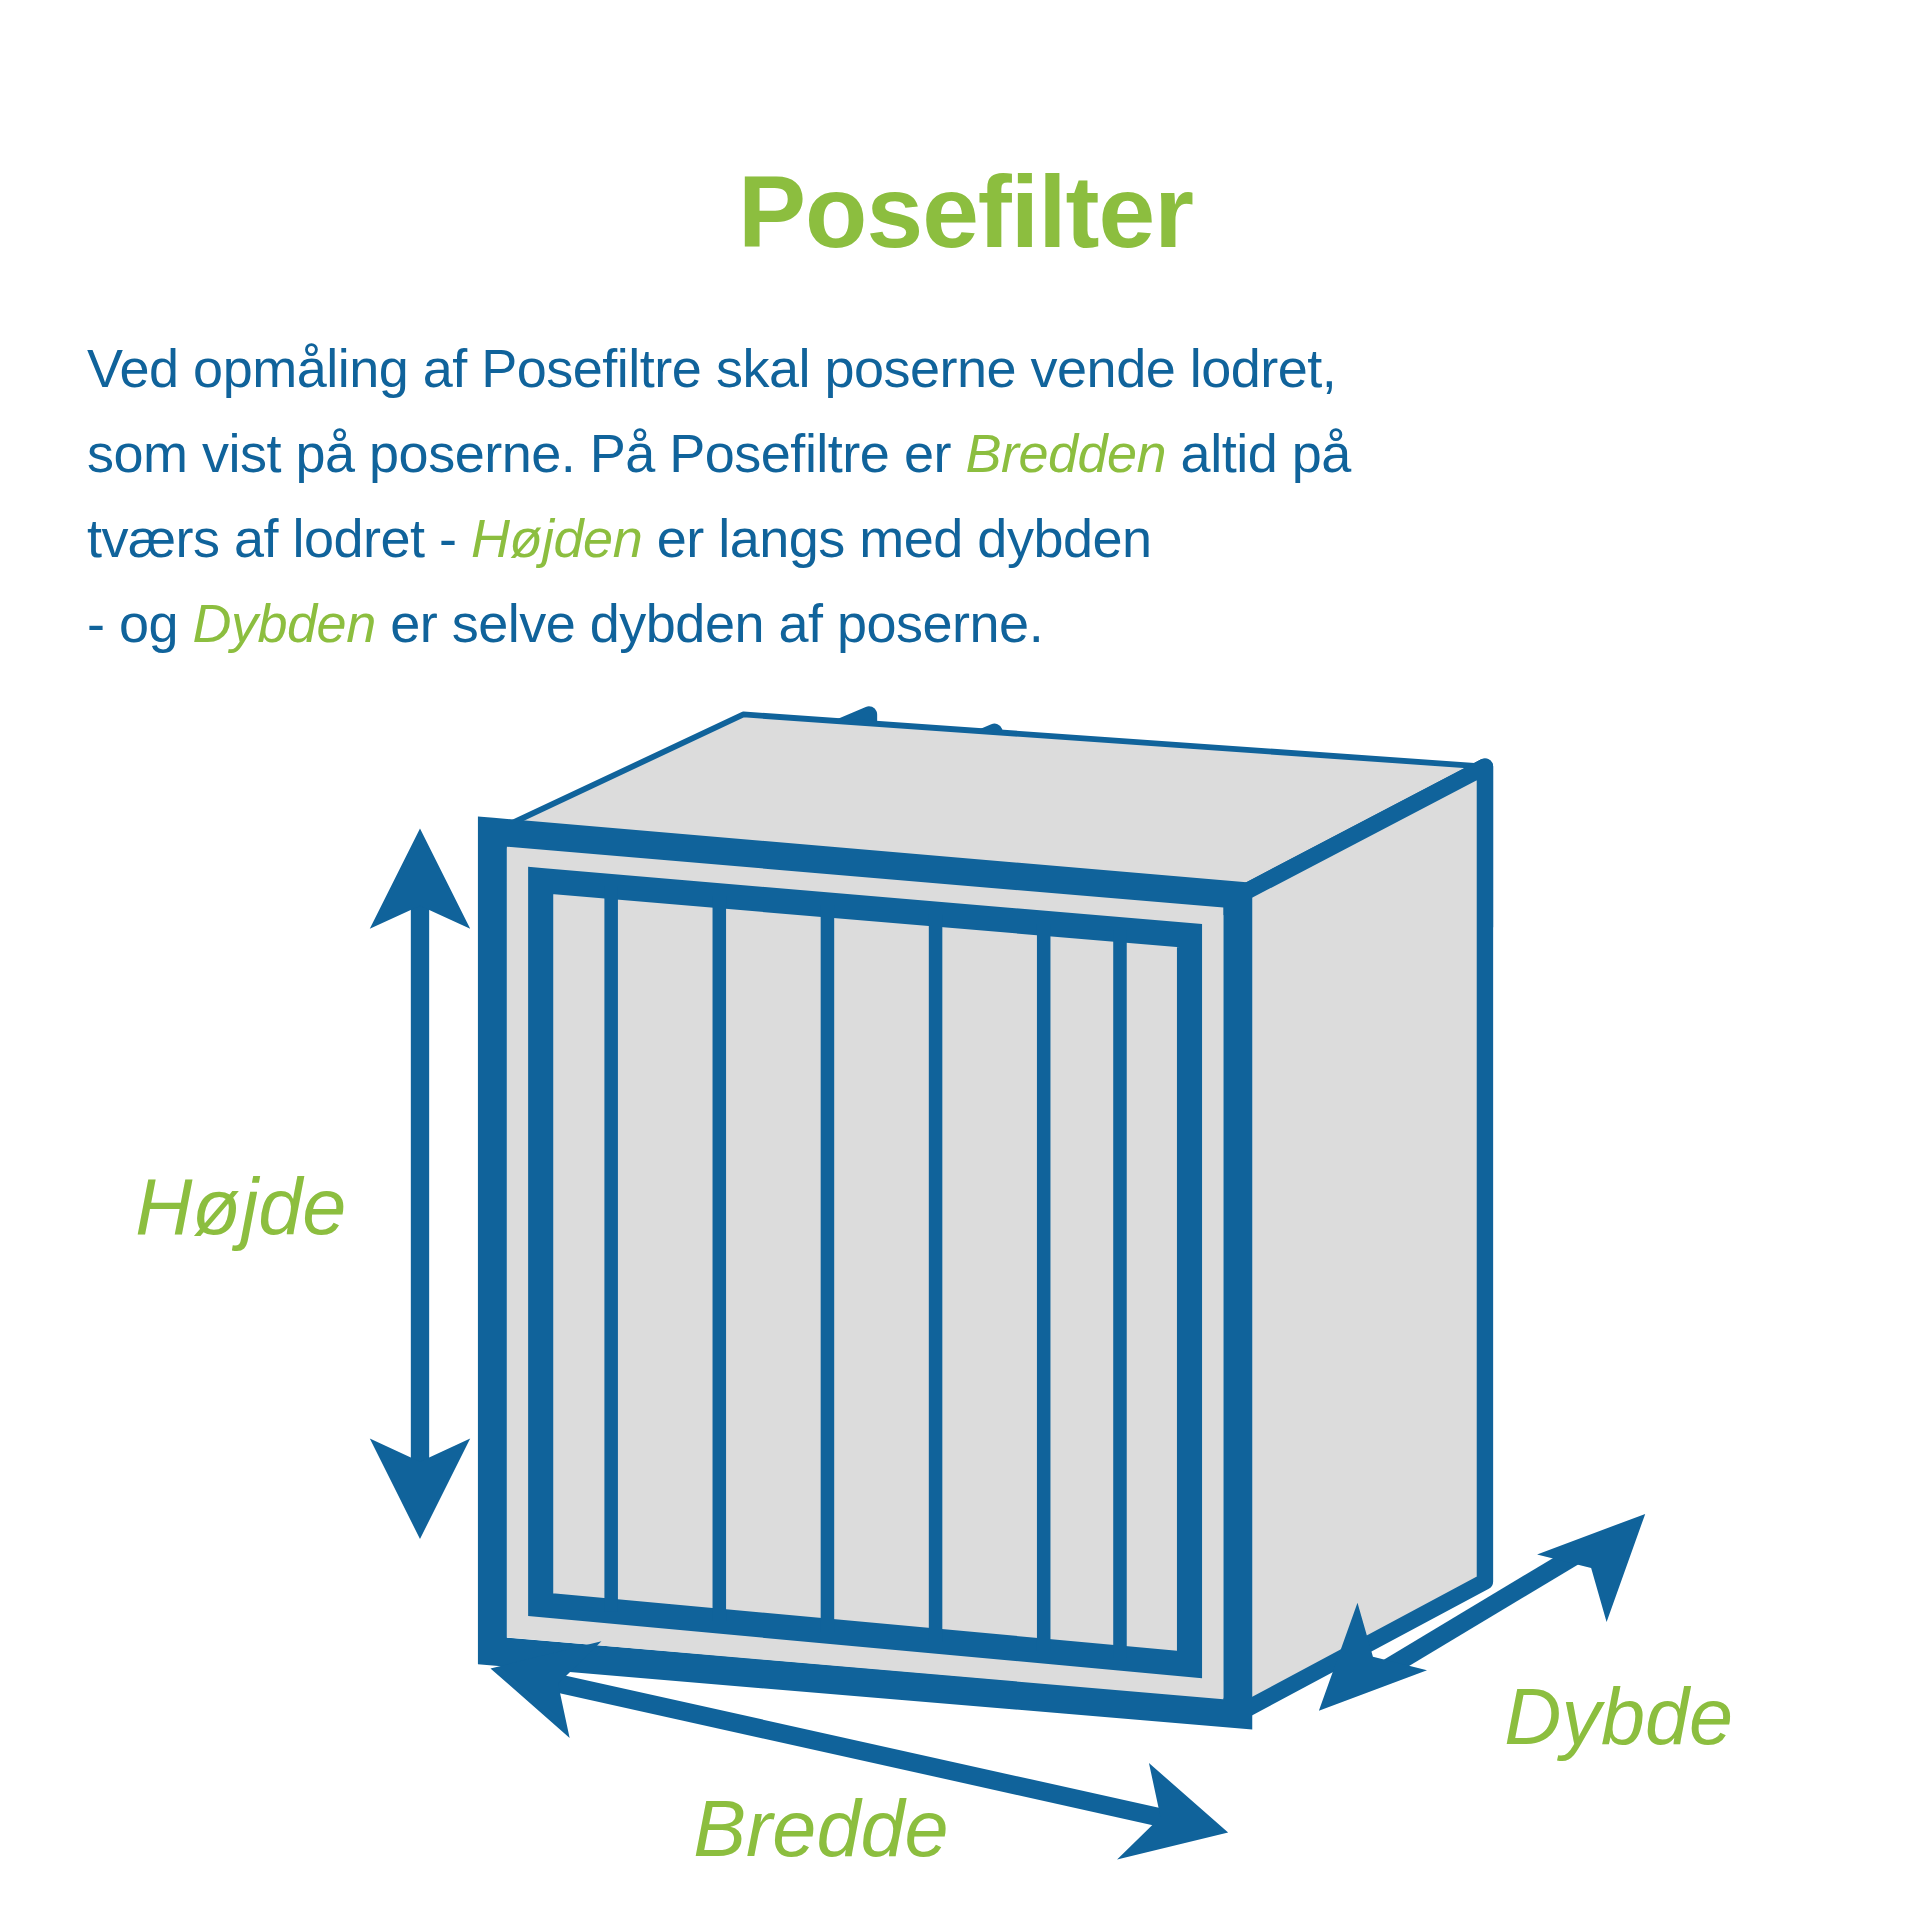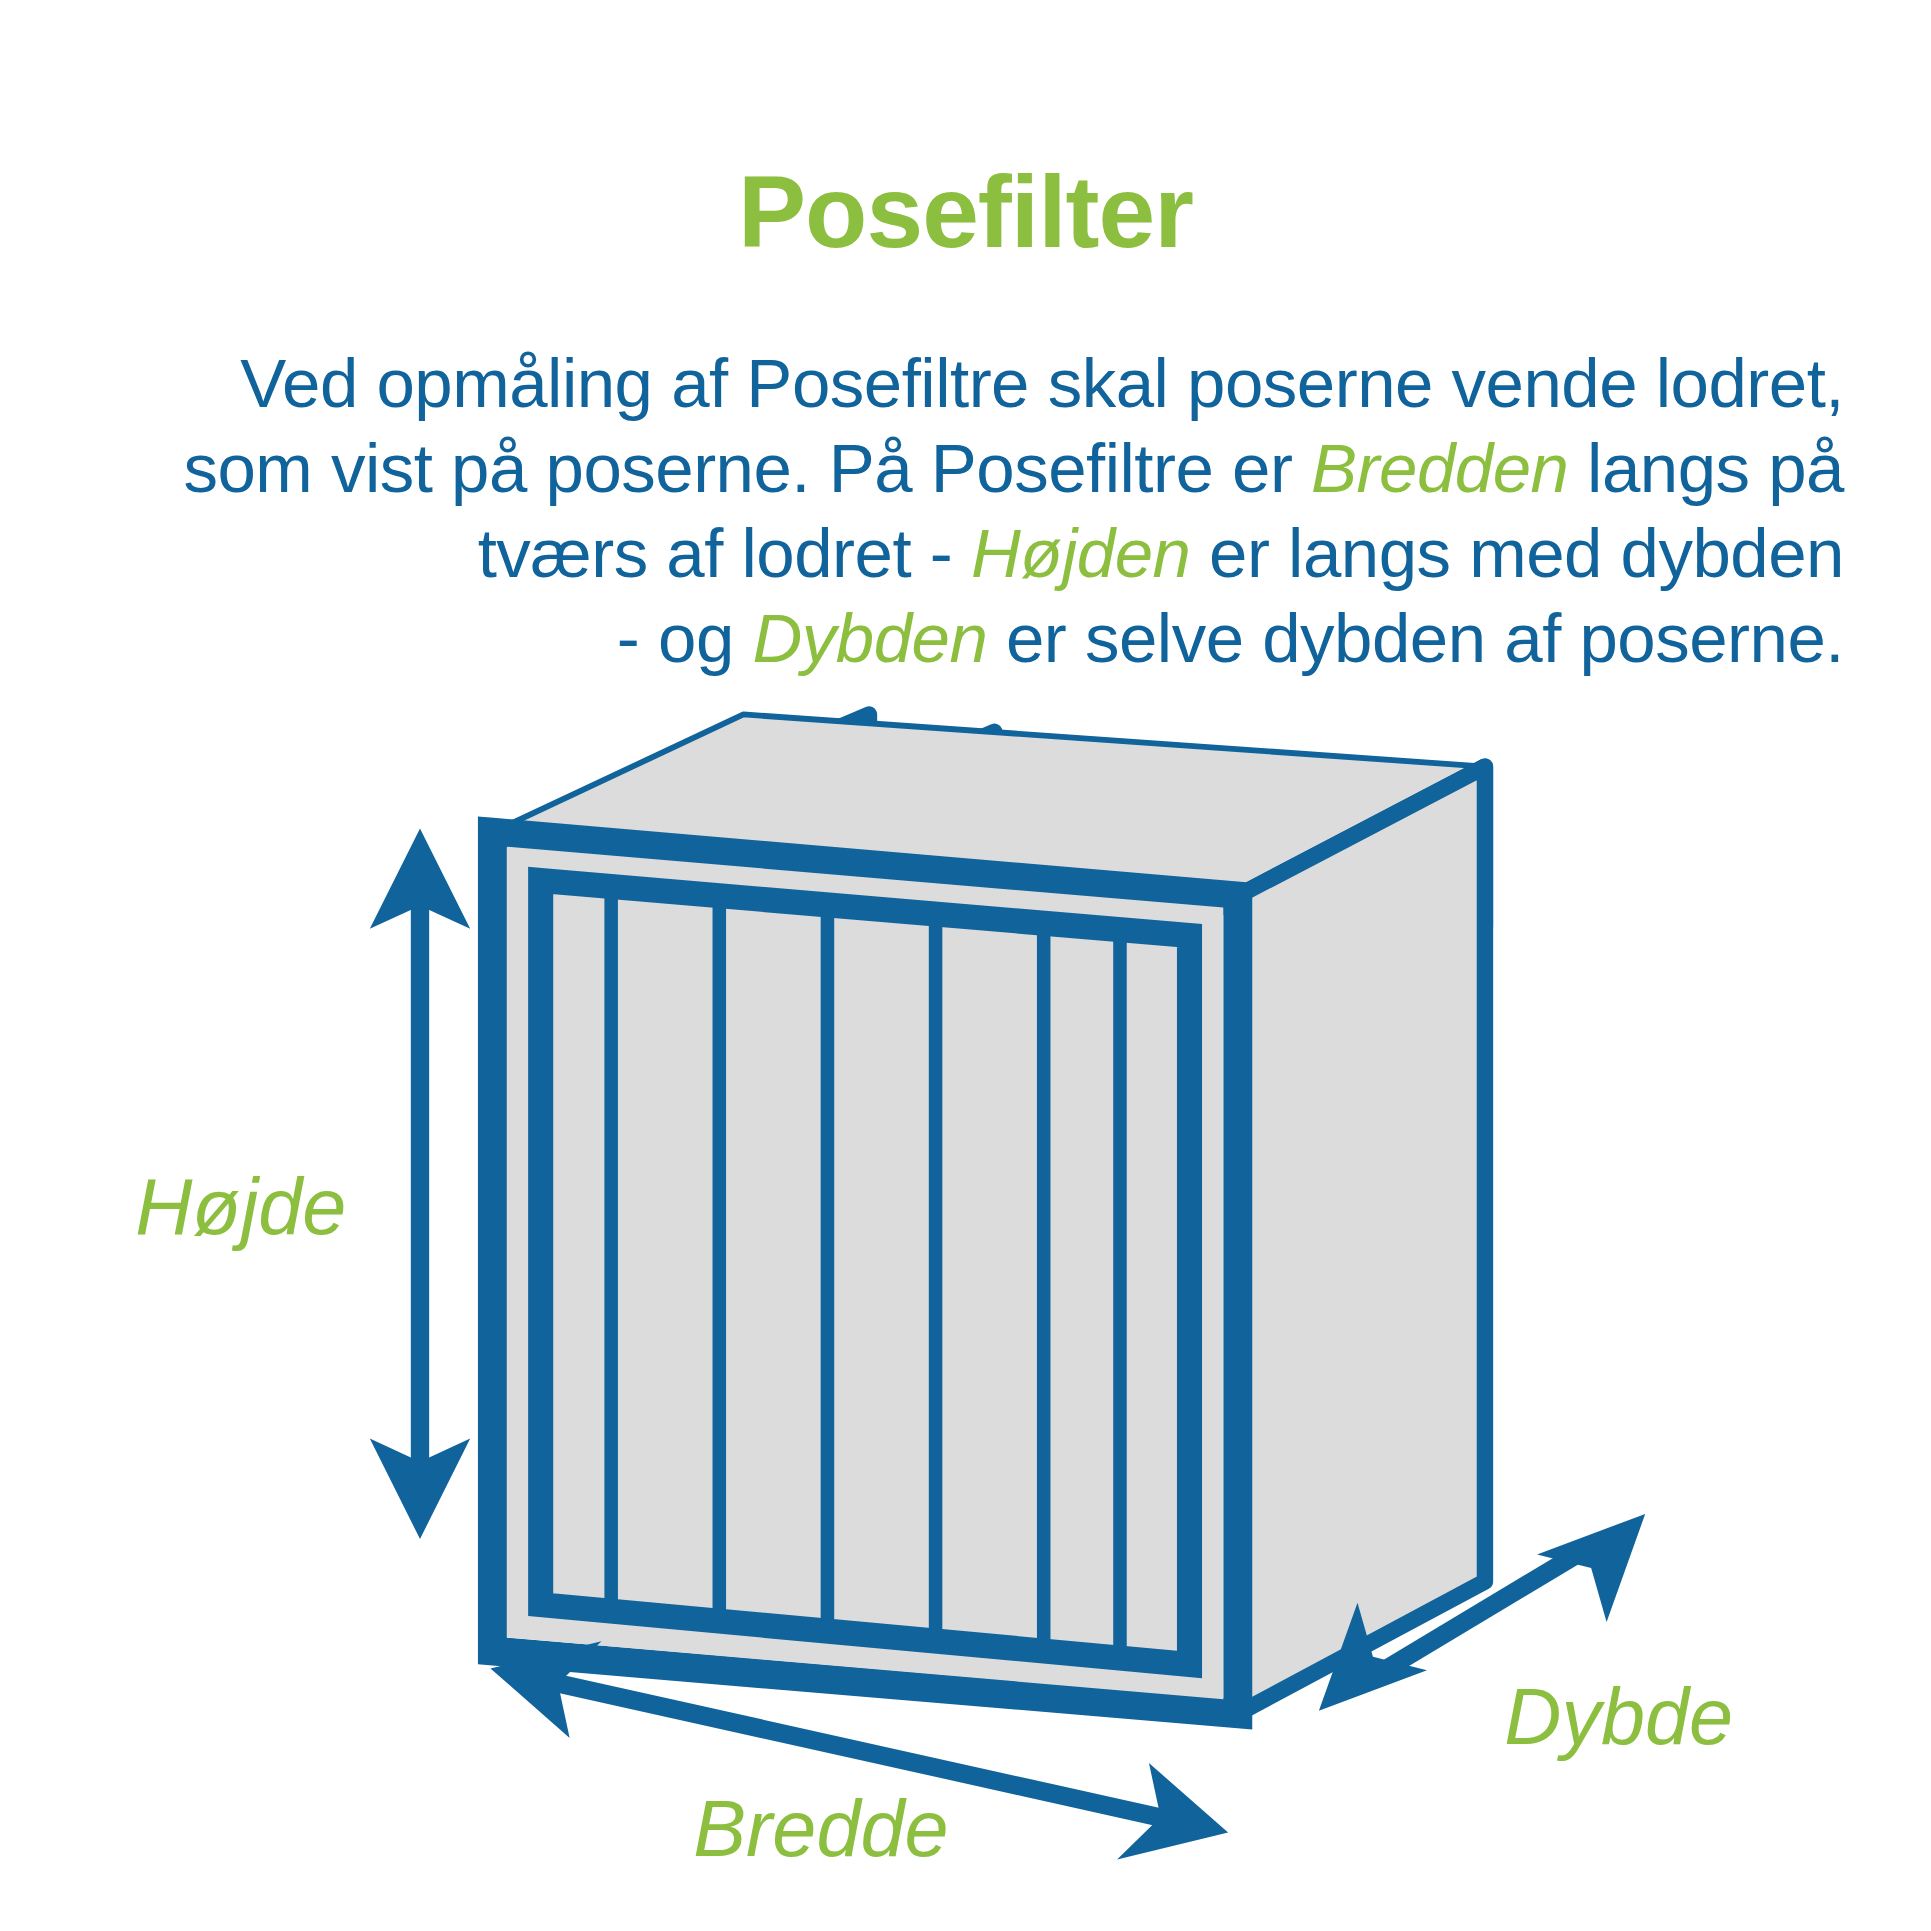--- a/index.html
+++ b/index.html
@@ -31,22 +31,22 @@
     font-weight: bold;
     line-height: 1.0;
     color: #8cbe3f;
     letter-spacing: -1px;
   }
   .intro {
     position: absolute;
     top: 272px;
     left: 87px;
     width: 1757px;
-    text-align: right;
-    font-size: 69px;
+    text-align: left;
+    font-size: 54px;
     line-height: 85px;
     color: #10639b;
     letter-spacing: -0.5px;
   }
   .hl {
     color: #8cbe3f;
     font-style: italic;
   }
   .figure {
     position: absolute;
@@ -65,21 +65,21 @@
 </style>
 </head>
 <body>
 
 <div class="page">
 
   <h1 class="title">Posefilter</h1>
 
   <p class="intro">
     <span>Ved opmåling af Posefiltre skal poserne vende lodret,</span><br>
-    <span>som vist på poserne. På Posefiltre er </span><span class="hl">Bredden</span><span> langs på</span><br>
+    <span>som vist på poserne. På Posefiltre er </span><span class="hl">Bredden</span><span> altid på</span><br>
     <span>tværs af lodret - </span><span class="hl">Højden</span><span> er langs med dybden</span><br>
     <span>- og </span><span class="hl">Dybden</span><span> er selve dybden af poserne.</span>
   </p>
 
   <div class="figure">
     <svg width="1931" height="1931" viewBox="0 0 2000 2000" xmlns="http://www.w3.org/2000/svg">
 
       <g>
 
         <polygon points="900,740 900,888 636,852 " fill="#dcdcdc" stroke="#10639b" stroke-width="17" stroke-linejoin="round"></polygon>

